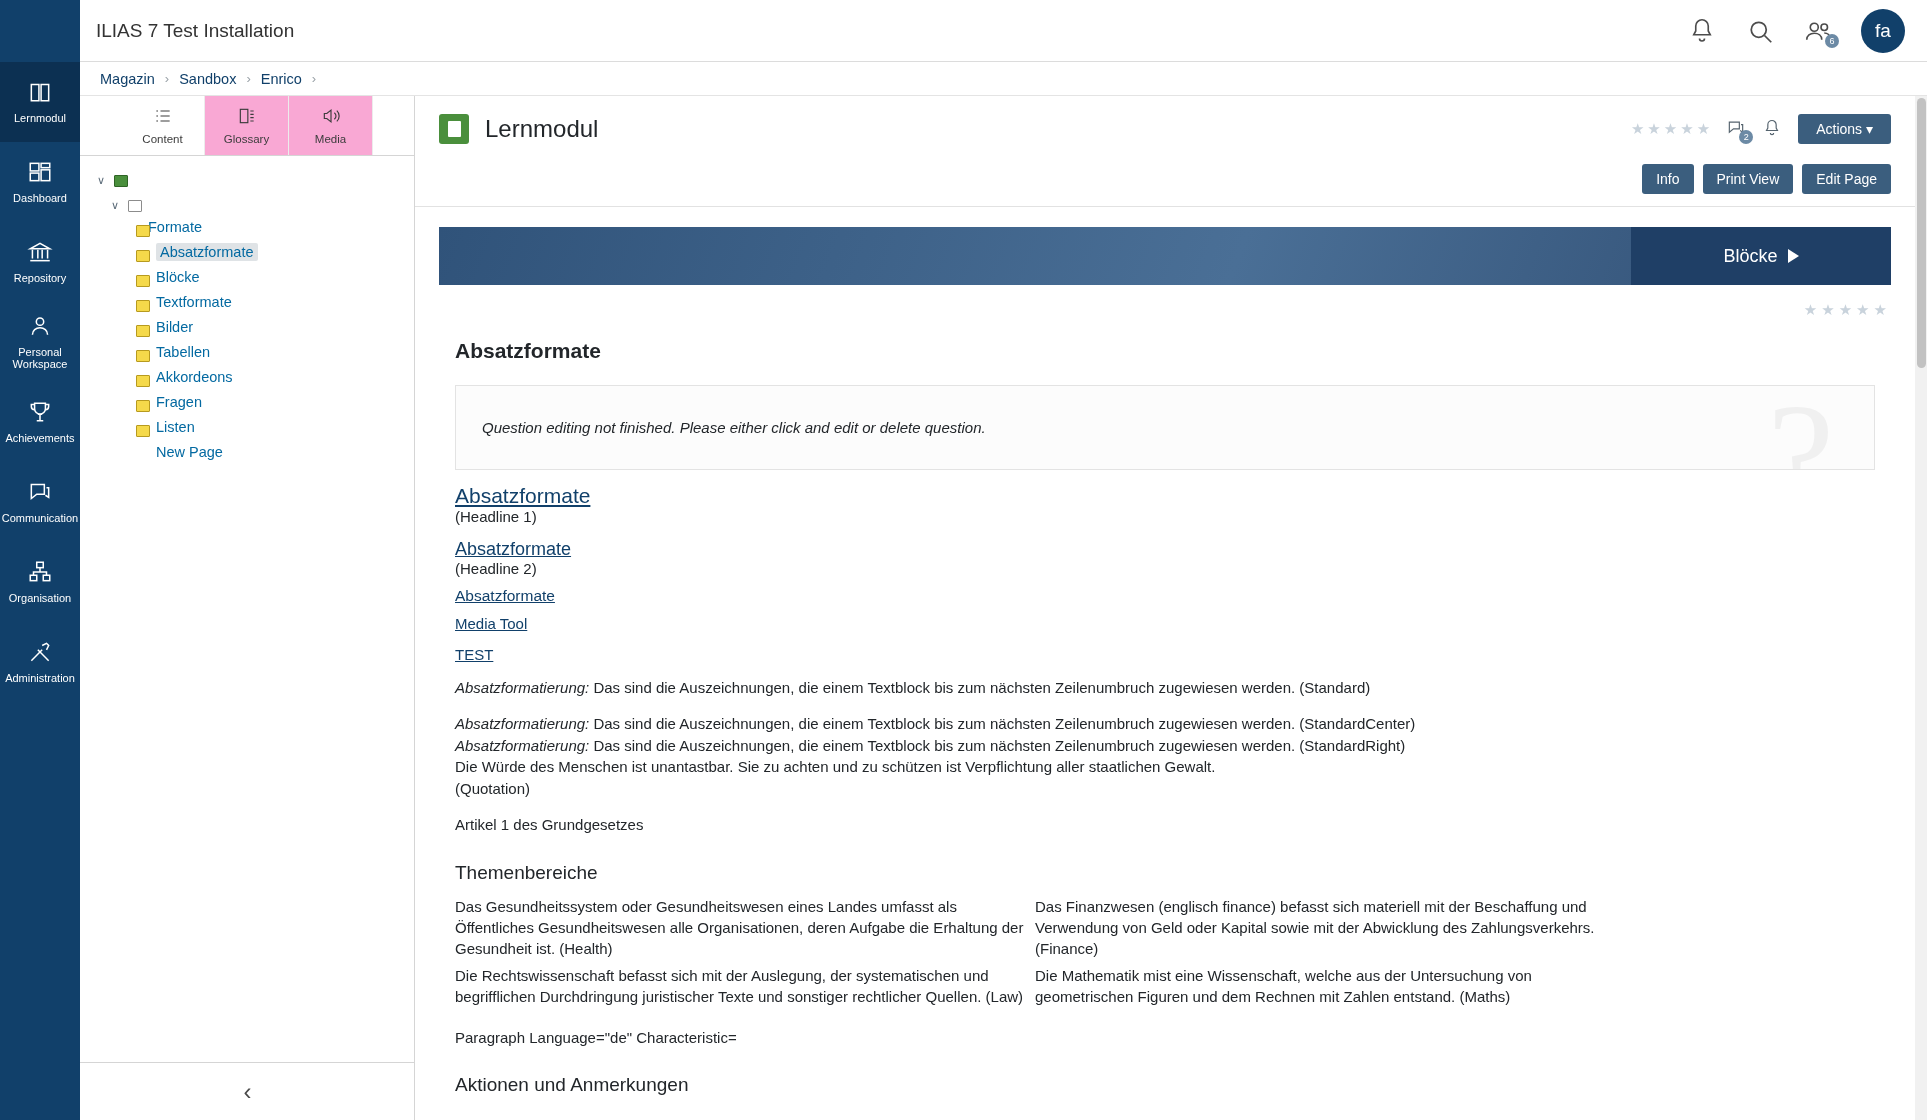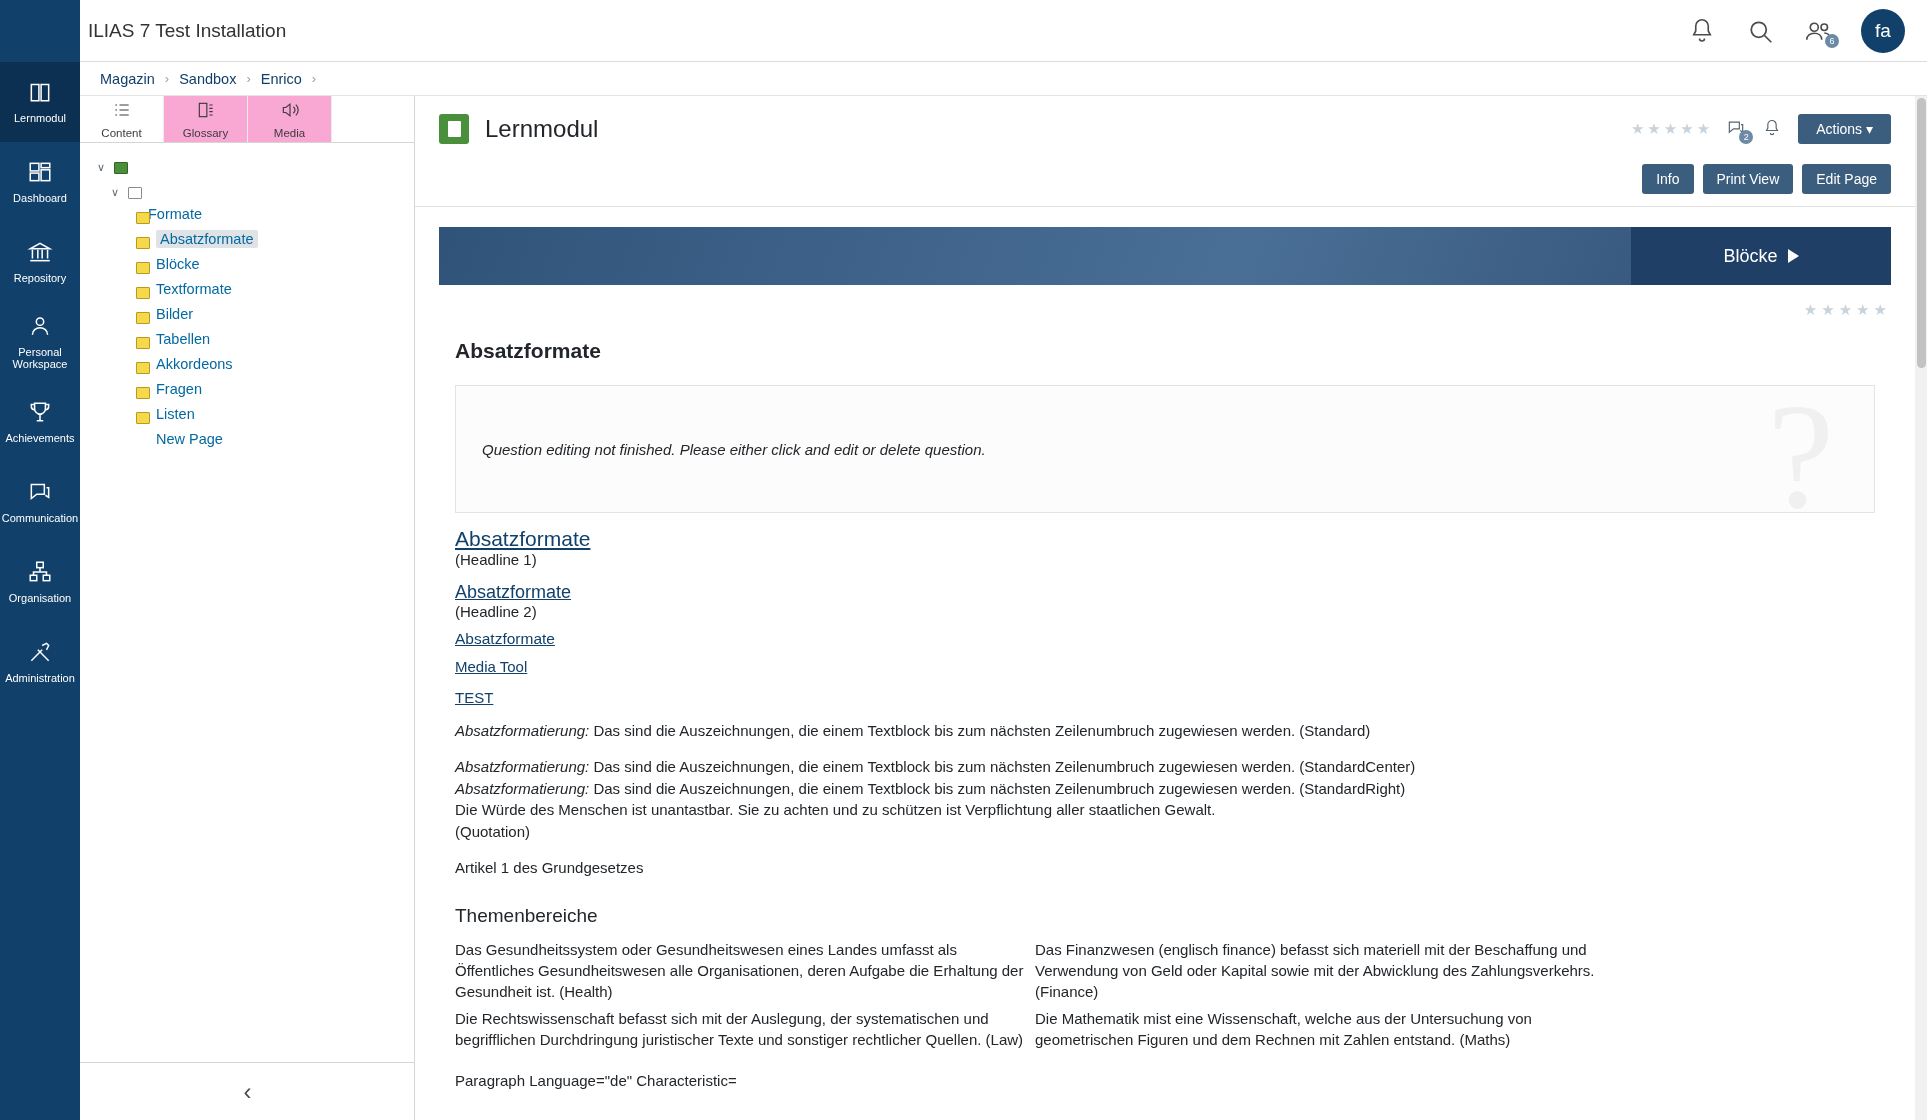--- a/index.html
+++ b/index.html
@@ -21,21 +21,21 @@
   }
   #logo-box {
     width:80px; height:62px; background:#11406a;
     display:flex; align-items:center; justify-content:center;
   }
   #logo-box .logo-inner {
     color:#fff; font-size:17px; font-weight:bold; letter-spacing:1px;
     border:2px solid #fff; padding:2px 6px; line-height:1;
   }
   #install-title {
-    margin-left:8px; font-size:19px; color:#333; font-weight:400;
+    margin-left:16px; font-size:19px; color:#333; font-weight:400;
   }
   #top-right {
     margin-left:auto; display:flex; align-items:center; gap:28px;
     padding-right:22px;
   }
   .top-icon { width:30px; height:30px; color:#4c4c4c; position:relative; cursor:pointer; }
   .top-icon svg { width:100%; height:100%; display:block; }
   .badge-sm {
     position:absolute; right:-6px; bottom:-2px;
     background:#6c8aa5; color:#fff; border-radius:50%;
@@ -71,21 +71,21 @@
   .rail-item svg { width:26px; height:26px; stroke:#fff; fill:none; stroke-width:1.4; }
   .rail-item.active { background:#0c3052; }
   .rail-item span { display:block; padding:0 2px; }
 
   
   #panel {
     position:absolute; top:96px; left:80px; width:335px; height:1024px;
     background:#fff; border-right:1px solid #d5d5d5;
   }
   #panel-tabs {
-    display:flex; height:47px; border-bottom:1px solid #d5d5d5;
+    display:flex; height:60px; border-bottom:1px solid #d5d5d5;justify-content:center;
   }
   .ptab {
     width:84px; display:flex; flex-direction:column; align-items:center;
     justify-content:center; gap:5px; font-size:11.5px; color:#3c3c3c;
     cursor:pointer; border-right:1px solid #ececec;
   }
   .ptab svg { width:20px; height:20px; stroke:#3c3c3c; fill:none; stroke-width:1.4; }
   .ptab.sel { background:#f9a8d4; }
   #tree { padding:12px 0 0 14px; font-size:14.5px; }
   .trow { display:flex; align-items:center; gap:6px; height:25px; }
@@ -158,21 +158,21 @@
     border-top:7px solid transparent;border-bottom:7px solid transparent;
   }
 
   #content-stars { display:flex; justify-content:flex-end; gap:4px; padding:16px 28px 0 0; }
 
   #content { padding:0 24px 0 24px; }
   #ct-title { font-size:21px; font-weight:bold; margin:20px 0 22px 16px; }
 
   #question-box {
     margin:0 16px 0 16px; background:#fcfcfc; border:1px solid #e3e3e3;
-    height:128px; position:relative; overflow:hidden;
+    height:85px; position:relative; overflow:hidden;
     display:flex; align-items:center;
   }
   #question-box .qtext { font-style:italic; font-size:15px; padding-left:26px; z-index:2; }
   #question-box .ghost {
     position:absolute; right:40px; top:-16px; font-size:150px; color:#f0f0f0;
     font-family:"Liberation Serif", serif; z-index:1;
   }
 
   .lnk { color:#11406a; text-decoration:underline; }
   .blk { margin:0 0 0 16px; }

